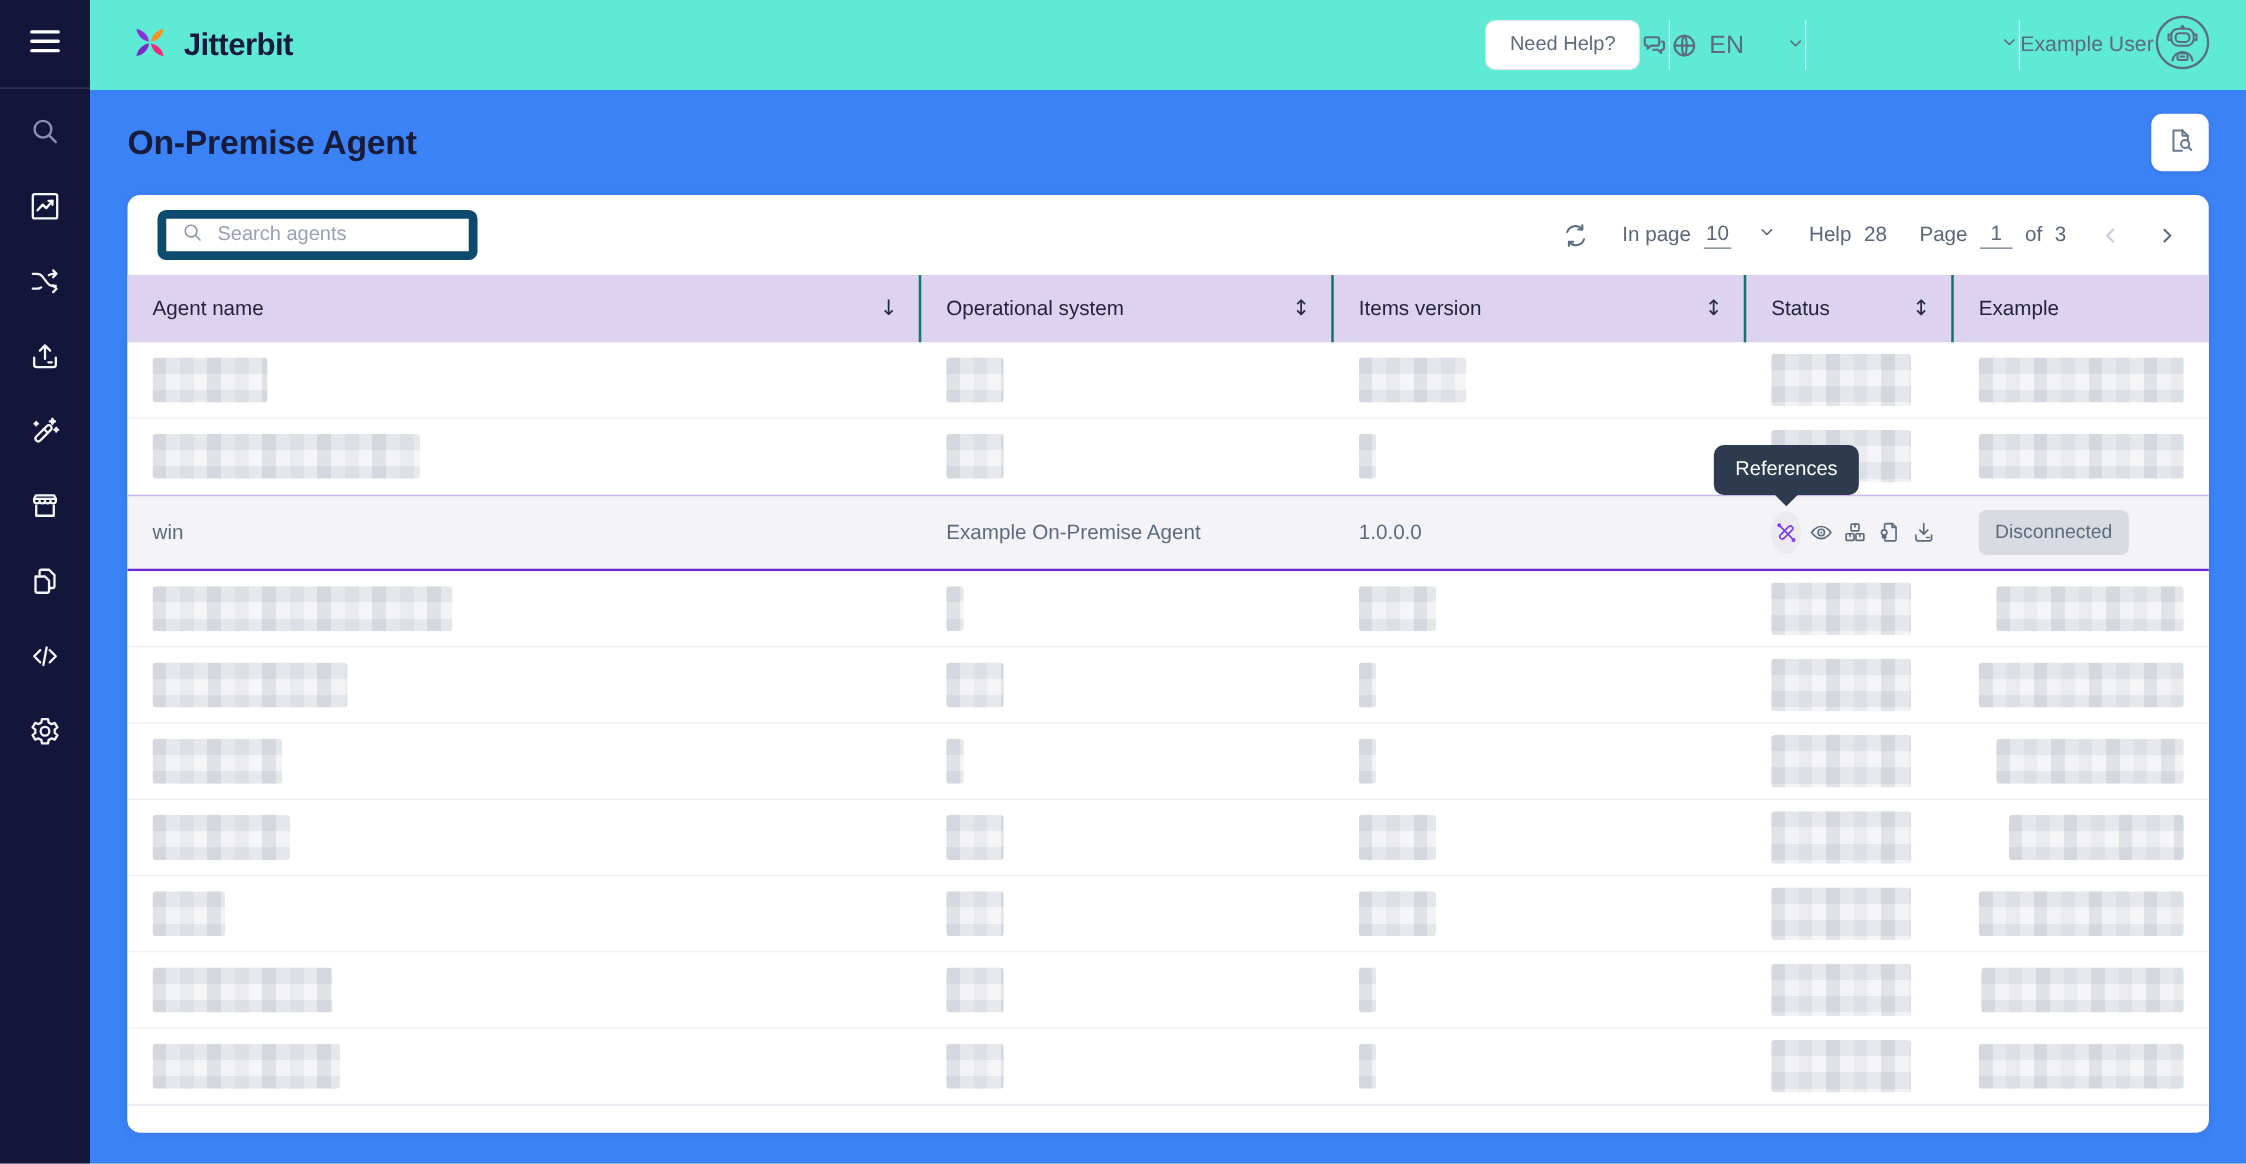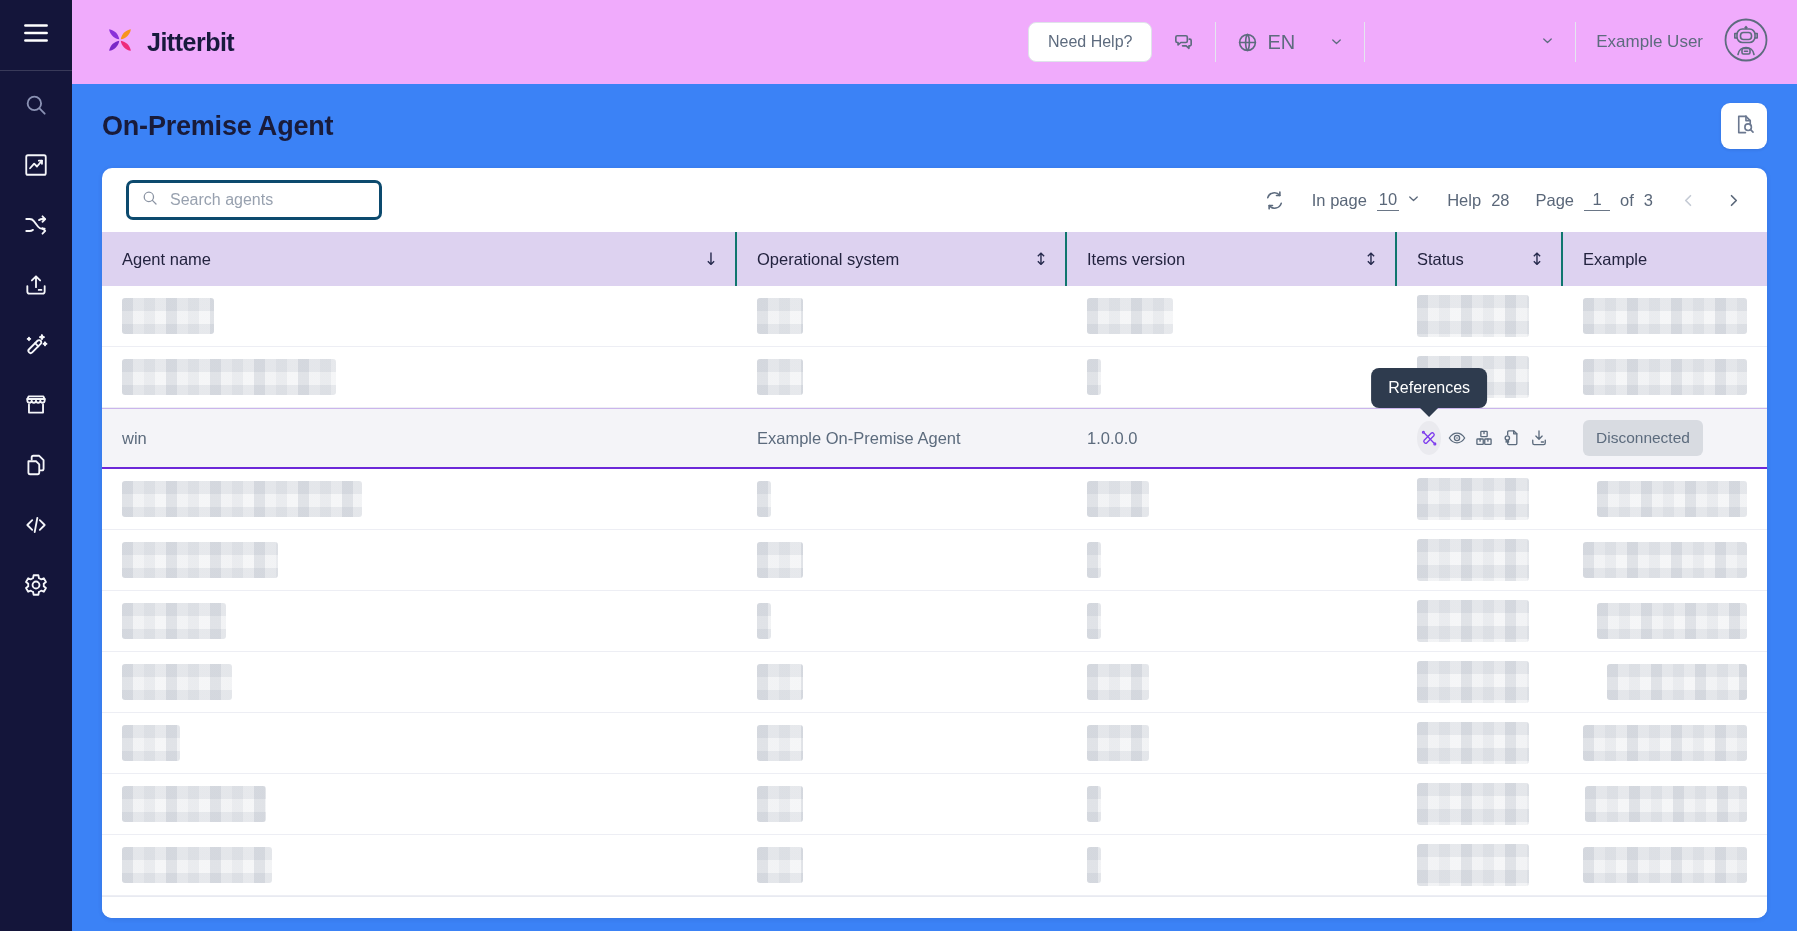--- a/index.html
+++ b/index.html
@@ -13,53 +13,53 @@
   .sidebar{width:72px;background:#14153a;flex:0 0 72px;display:flex;flex-direction:column}
   .side-top{height:71px;border-bottom:1px solid rgba(255,255,255,.16);display:flex;align-items:center;justify-content:center;cursor:pointer}
   .side-top svg{width:30px;height:30px;color:#fff;stroke-width:2.1}
   .side-nav{display:flex;flex-direction:column;align-items:center;padding-top:6px}
   .side-item{width:72px;height:60px;display:flex;align-items:center;justify-content:center;cursor:pointer}
   .side-item svg{width:26px;height:26px;color:#f5f6fa}
   .side-item.dim svg{color:#8b92b4}
 
   
   .main{flex:1;display:flex;flex-direction:column}
-  .topbar{height:84px;background:#f0abfc;display:flex;align-items:center;justify-content:space-between;padding:0 28px 0 30px}
+  .topbar{height:72px;background:#5eead4;display:flex;align-items:center;justify-content:space-between;padding:0 28px 0 30px}
   .logo{display:flex;align-items:center;gap:9px}
   .logo-mark svg{width:36px;height:36px}
   .logo-text{font-size:25px;font-weight:700;color:#181a3d;letter-spacing:-.5px}
-  .top-right{display:flex;align-items:center;gap:20px;color:#5d6b7e}
+  .top-right{display:flex;align-items:center;color:#5d6b7e}
   .help-btn{font-family:inherit;font-size:16px;color:#5d6b7e;background:#fff;border:1px solid #dfe3ea;border-radius:8px;padding:10px 19px;cursor:pointer}
   .top-ic svg{width:23px;height:23px;color:#5d6b7e;display:block}
   .vdiv{width:1px;height:40px;background:#e4e7ee}
   .lang{display:flex;align-items:center;gap:8px;cursor:pointer;font-size:20px}
   .lang .chev{margin-left:26px}
   .chev svg{width:15px;height:15px;stroke-width:2}
   .org{width:170px;display:flex;justify-content:flex-end;align-items:center;cursor:pointer}
   .user-name{font-size:17px;color:#5d6b7e}
   .avatar{display:block;cursor:pointer}
   .avatar svg{width:46px;height:46px;color:#5d6b7e;stroke-width:1.6}
 
   
   .content{flex:1;background:#3b82f6;padding:0 30px}
   .page-head{height:84px;display:flex;align-items:center;justify-content:space-between}
   .page-head h1{margin:0;font-size:27px;font-weight:600;color:#191b3a;letter-spacing:-.2px}
   .doc-btn{width:46px;height:46px;background:#fff;border:none;border-radius:9px;box-shadow:0 1px 3px rgba(25,28,60,.12);display:flex;align-items:center;justify-content:center;cursor:pointer}
   .doc-btn svg{width:23px;height:23px;color:#6b7890}
 
   .card{width:1665px;background:#fff;border-radius:10px;box-shadow:0 1px 5px rgba(25,28,60,.10);overflow:visible}
   .card-toolbar{height:64px;display:flex;align-items:center;justify-content:space-between;padding:0 24px}
-  .search-box{width:256px;height:40px;border:3px solid #0c4a6e;border-radius:7px;display:flex;align-items:center;gap:9px;padding:0 12px;background:#fff}
+  .search-box{width:256px;height:40px;border:7px solid #0c4a6e;border-radius:7px;display:flex;align-items:center;gap:9px;padding:0 12px;background:#fff}
   .search-box svg{width:18px;height:18px;color:#8b94a3;flex:0 0 auto}
   .search-box input{border:none;outline:none;font-family:inherit;font-size:16px;color:#3d4a5c;width:100%;background:transparent}
   .search-box input::placeholder{color:#98a1af}
   .tb-right{display:flex;align-items:center;gap:26px;color:#5a6779;font-size:16.5px}
   .tb-right .top-ic{cursor:pointer}
   .pagesize,.items,.pageinfo{display:flex;align-items:center;gap:10px}
-  .ps-val{display:flex;align-items:center;gap:7px;cursor:pointer}
+  .ps-val{display:flex;align-items:center;gap:21px;cursor:pointer}
   .und{border-bottom:1.5px solid #6a7686;padding:0 2px 1px}
   .pg-in{width:26px;border:none;outline:none;border-bottom:1.5px solid #6a7686;font-family:inherit;font-size:16.5px;color:#5a6779;text-align:center;background:transparent;padding:0 0 1px}
   .pg-prev svg,.pg-next svg{width:19px;height:19px;stroke-width:2.1;cursor:pointer;display:block}
   .pg-prev{color:#c5cbd5}.pg-next{color:#5a6779}
 
   
   .grid{display:grid;grid-template-columns:635px 330px 330px 166px 204px}
   .thead{height:54px;background:#ddd2f0}
   .th{display:flex;align-items:center;justify-content:space-between;padding:0 17px 0 20px;font-size:16.5px;color:#23233f;cursor:pointer}
   .th:not(:last-child){border-right:2px solid #0f766e}

